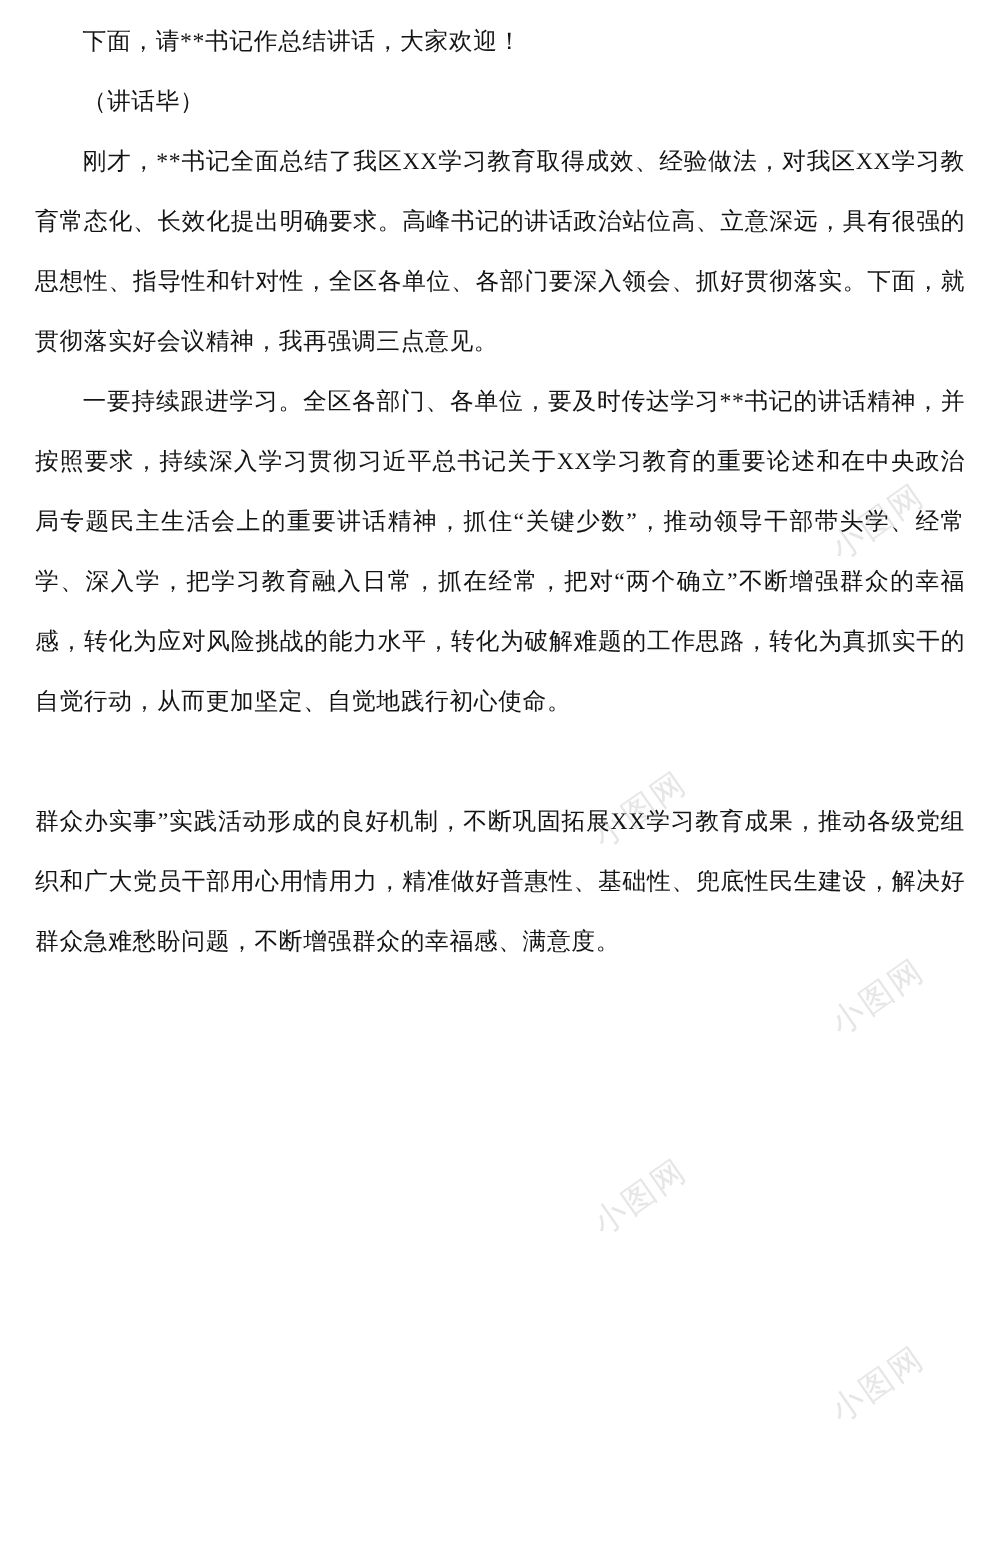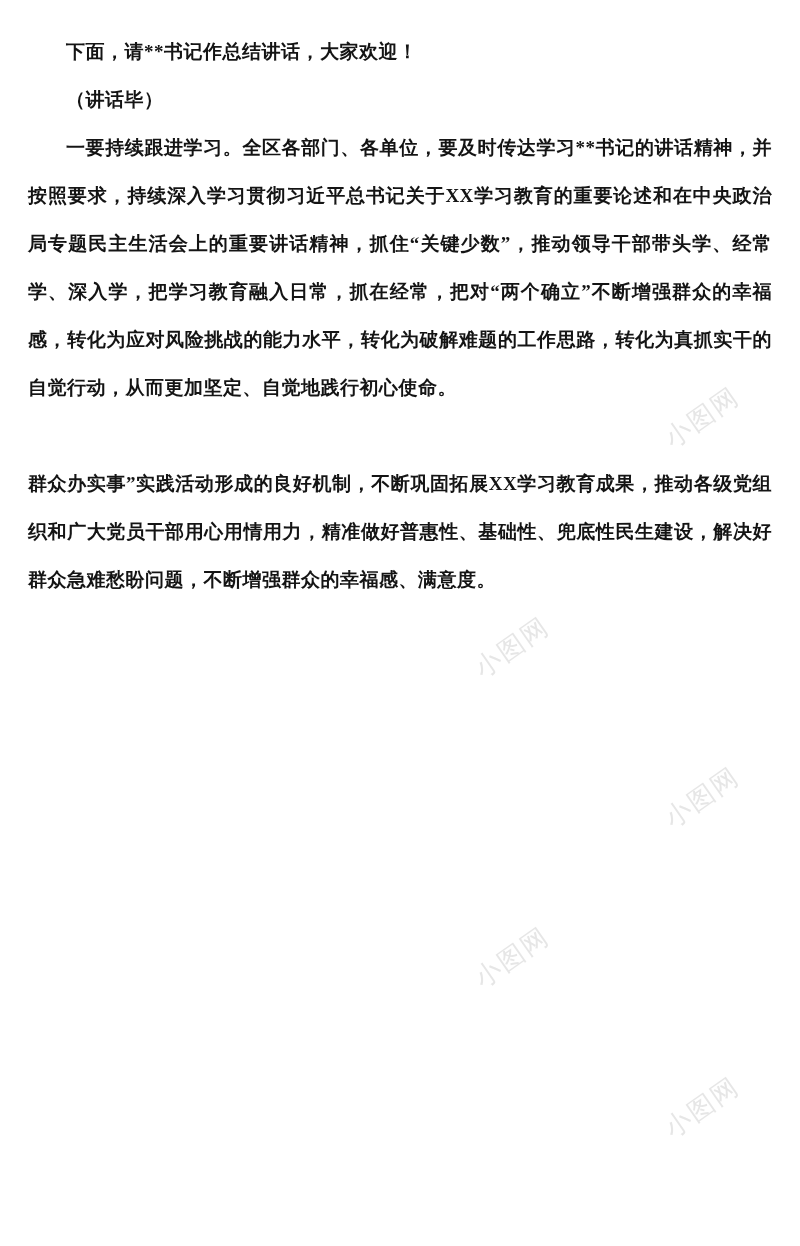--- a/index.html
+++ b/index.html
@@ -10,22 +10,21 @@
     margin: 0 auto;
     background: #ffffff;
     overflow: hidden;
     font-family: "Liberation Serif", "DejaVu Serif", serif;
     color: #141414;
   }
   .content {
     position: absolute;
     left: 28px;
     right: 28px;
-    top: 28px;
-    font-weight: bold;
+    top: 10px;
   }
   p.para {
     margin: 0;
     font-size: 19px;
     line-height: 48px;
     text-indent: 2em;
     text-align: justify;
     letter-spacing: 0.5px;
     word-break: break-all;
   }
@@ -50,17 +49,18 @@
 
   <span class="watermark" style="left:660px; top:400px;">小图网</span>
   <span class="watermark" style="left:470px; top:630px;">小图网</span>
   <span class="watermark" style="left:660px; top:780px;">小图网</span>
   <span class="watermark" style="left:470px; top:940px;">小图网</span>
   <span class="watermark" style="left:660px; top:1090px;">小图网</span>
 
   <div class="content">
     <p class="para">下面，请**书记作总结讲话，大家欢迎！</p>
     <p class="para">（讲话毕）</p>
+    <p class="para">刚才，**书记全面总结了我区XX学习教育取得成效、经验做法，对我区XX学习教育常态化、长效化提出明确要求。高峰书记的讲话政治站位高、立意深远，具有很强的思想性、指导性和针对性，全区各单位、各部门要深入领会、抓好贯彻落实。下面，就贯彻落实好会议精神，我再强调三点意见。</p>
     <p class="para">一要持续跟进学习。全区各部门、各单位，要及时传达学习**书记的讲话精神，并按照要求，持续深入学习贯彻习近平总书记关于XX学习教育的重要论述和在中央政治局专题民主生活会上的重要讲话精神，抓住“关键少数”，推动领导干部带头学、经常学、深入学，把学习教育融入日常，抓在经常，把对“两个确立”不断增强群众的幸福感，转化为应对风险挑战的能力水平，转化为破解难题的工作思路，转化为真抓实干的自觉行动，从而更加坚定、自觉地践行初心使命。</p>
     <p class="para no-indent gap-before">群众办实事”实践活动形成的良好机制，不断巩固拓展XX学习教育成果，推动各级党组织和广大党员干部用心用情用力，精准做好普惠性、基础性、兜底性民生建设，解决好群众急难愁盼问题，不断增强群众的幸福感、满意度。</p>
   </div>
 
 </div>
 
 </body></html>

